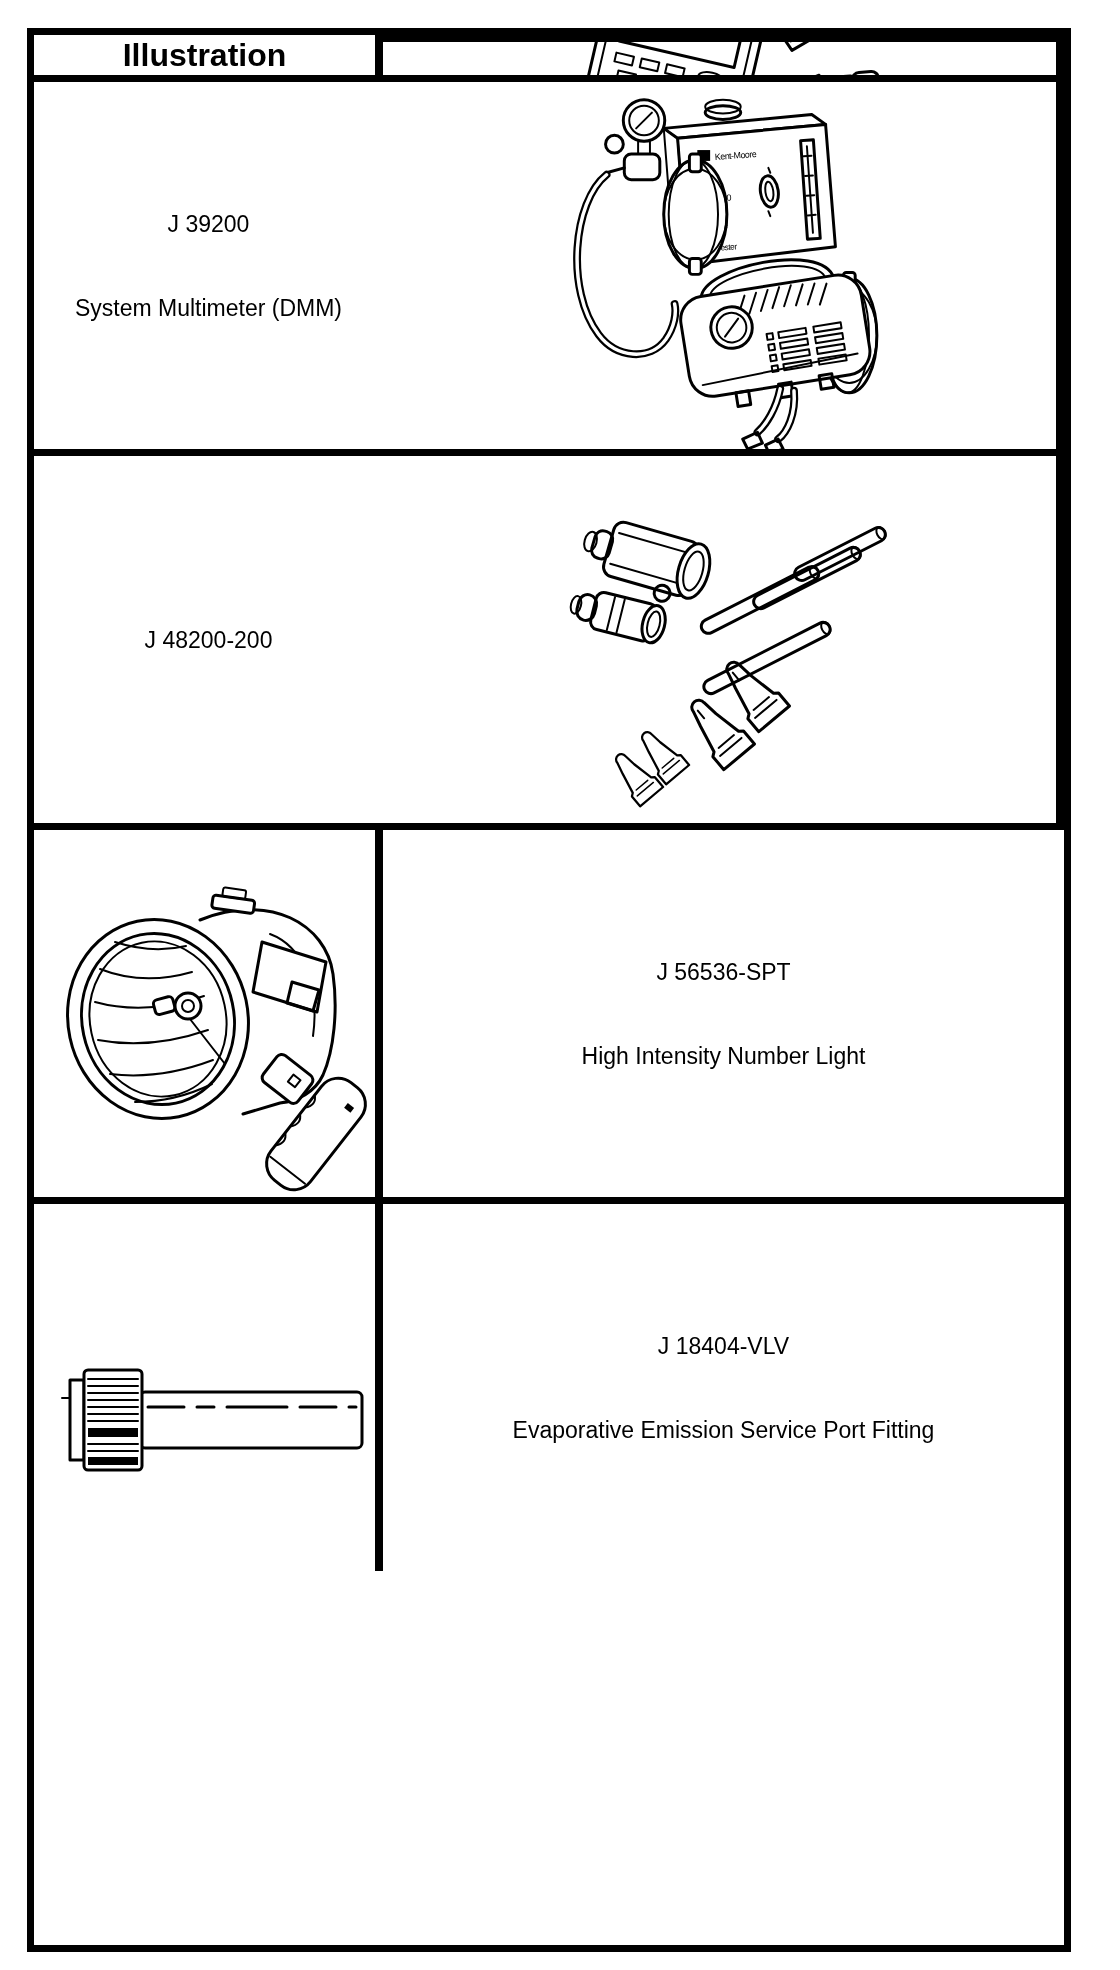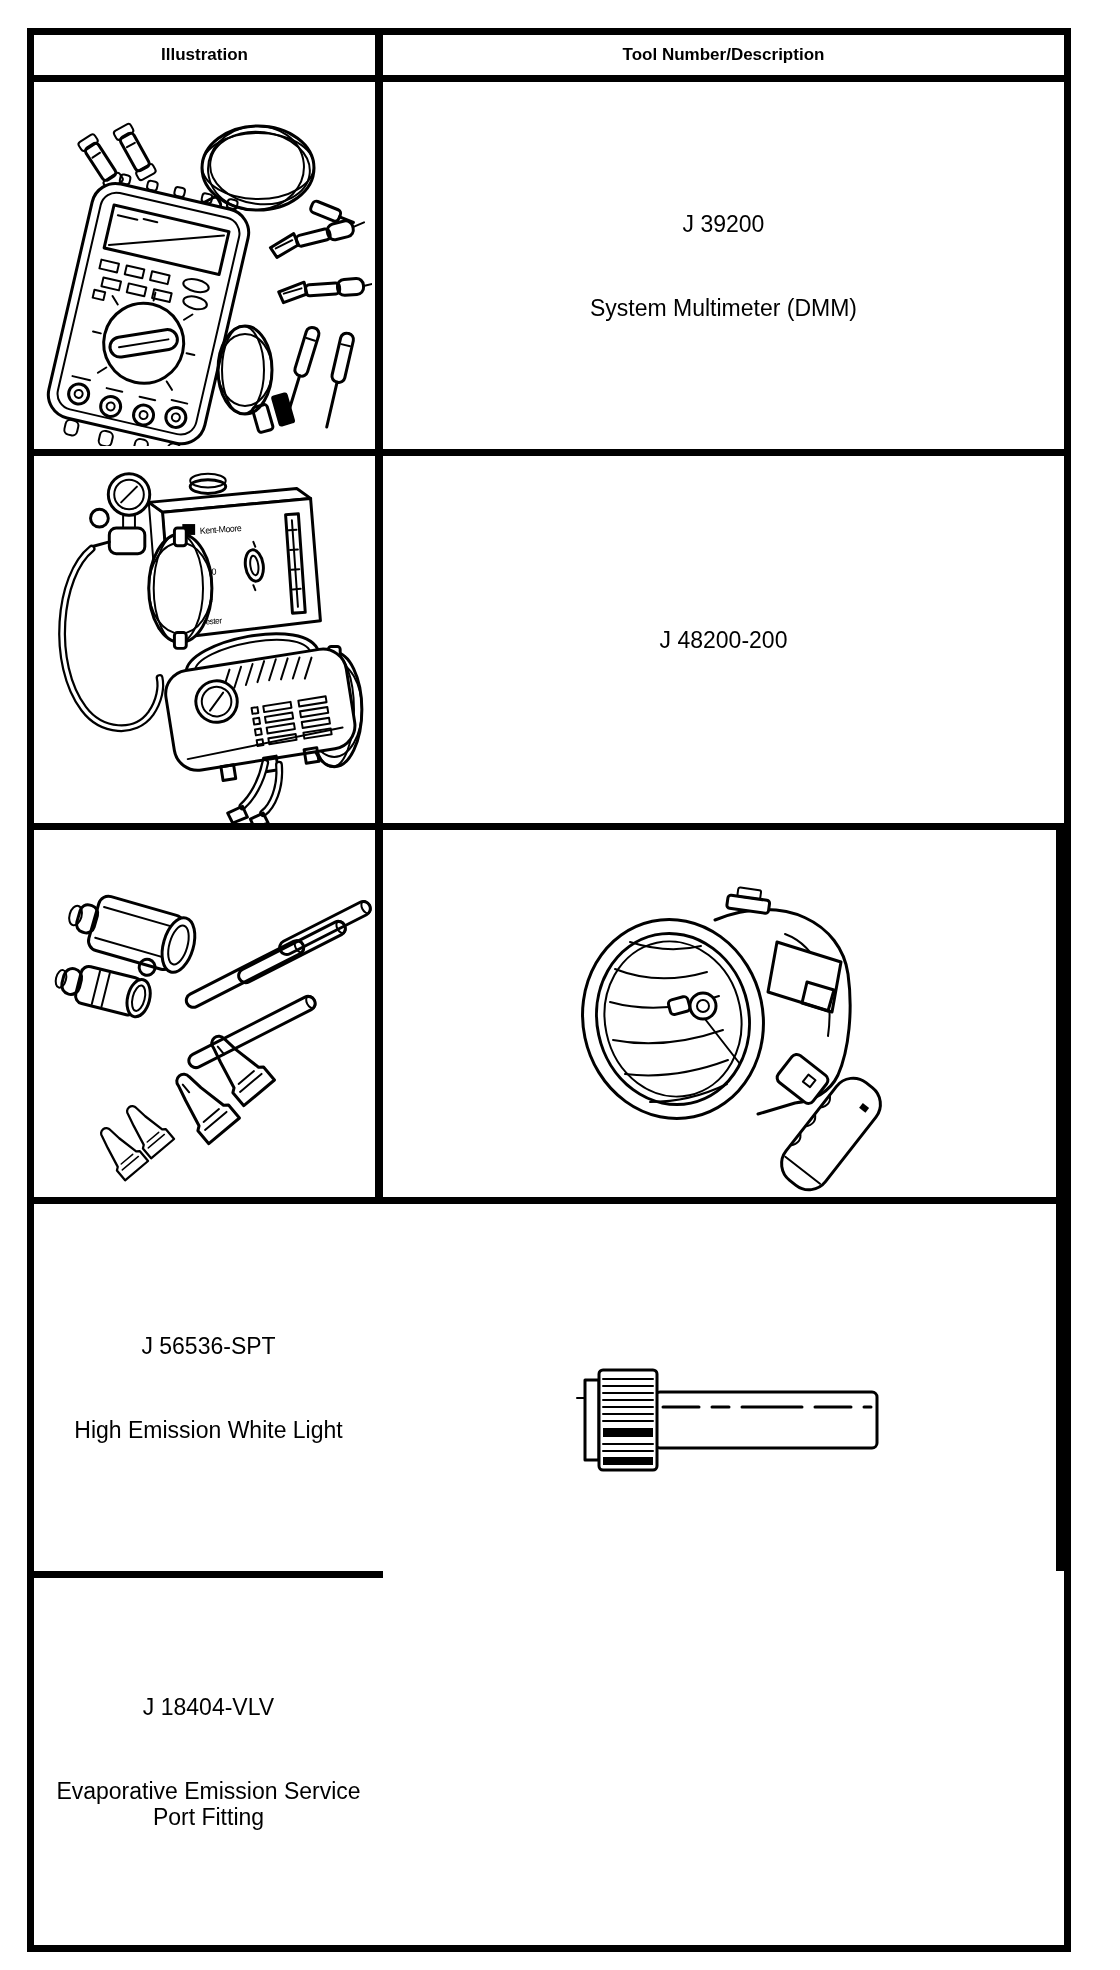--- a/index.html
+++ b/index.html
@@ -13,21 +13,21 @@
     border:7px solid #000;background:#fff;
     display:grid;
     grid-template-columns:349px 681px;
     grid-template-rows:40px repeat(5,374px);
   }
   .cell{box-sizing:border-box;background:#fff;}
   .c1{border-right:8px solid #000;}
   .body{border-top:7px solid #000;}
   .head{
     display:flex;align-items:center;justify-content:center;
-    font-weight:bold;font-size:17px;
+    font-weight:bold;font-size:32px;
   }
   .desc{
     display:flex;flex-direction:column;align-items:center;justify-content:center;
     gap:58px;font-size:23px;text-align:center;line-height:26px;
   }
   .illo{display:flex;align-items:center;justify-content:center;overflow:hidden;}
   .illo svg :is(path,rect,circle,ellipse,line,polyline,polygon){
     fill:none;stroke:#000;stroke-width:3;stroke-linecap:round;stroke-linejoin:round;
   }
   .illo svg .thin{stroke-width:2;}
@@ -37,23 +37,20 @@
   .illo svg .core{stroke:#ffffff;stroke-width:3.5;}
   .illo svg text{fill:#000;stroke:none;font-family:"Liberation Sans",sans-serif;letter-spacing:-0.5px;}
 </style>
 </head>
 <body>
 
 <div class="tbl">
 
   <div class="cell head c1">
     <span>Illustration</span>
-  </div>
-  <div class="cell head">
-    <span>Tool Number/Description</span>
   </div>
 
   <div class="cell body c1 illo">
     <svg viewBox="0 0 330 360" width="334" height="360">
       <g>
         <g transform="translate(44,64) rotate(-33)">
           <rect x="0" y="0" width="15" height="38" rx="4"></rect>
           <rect x="-2" y="-9" width="19" height="10" rx="3" class="thin"></rect>
           <rect x="-2" y="37" width="19" height="10" rx="3" class="thin"></rect>
           <line x1="3" y1="11" x2="12" y2="11" class="thin"></line>
@@ -395,21 +392,21 @@
           <path d="M-25,-6 q8,7 0,16" class="thin"></path>
           <path d="M-25,18 q8,7 0,16" class="thin"></path>
           <line x1="-22" y1="46" x2="22" y2="46" class="thin"></line>
           <rect x="6" y="-44" width="8" height="6" class="fb"></rect>
         </g>
       </g>
     </svg>
   </div>
   <div class="cell body desc">
     <div>J 56536-SPT</div>
-    <div>High Emission White Light</div>
+    <div>High Intensity Number Light</div>
   </div>
 
   <div class="cell body c1 illo">
     <svg viewBox="0 0 330 360" width="334" height="360">
       <g transform="translate(0,14)">
         <rect x="30" y="158" width="14" height="80" stroke-width="3.5"></rect>
         <line x1="22" y1="176" x2="30" y2="176" class="thin"></line>
         <rect x="100" y="170" width="222" height="56" rx="5" stroke-width="4"></rect>
         <line x1="108" y1="185" x2="316" y2="185" stroke-width="5" stroke-dasharray="36 13 17 13 60 13"></line>
         <g>

